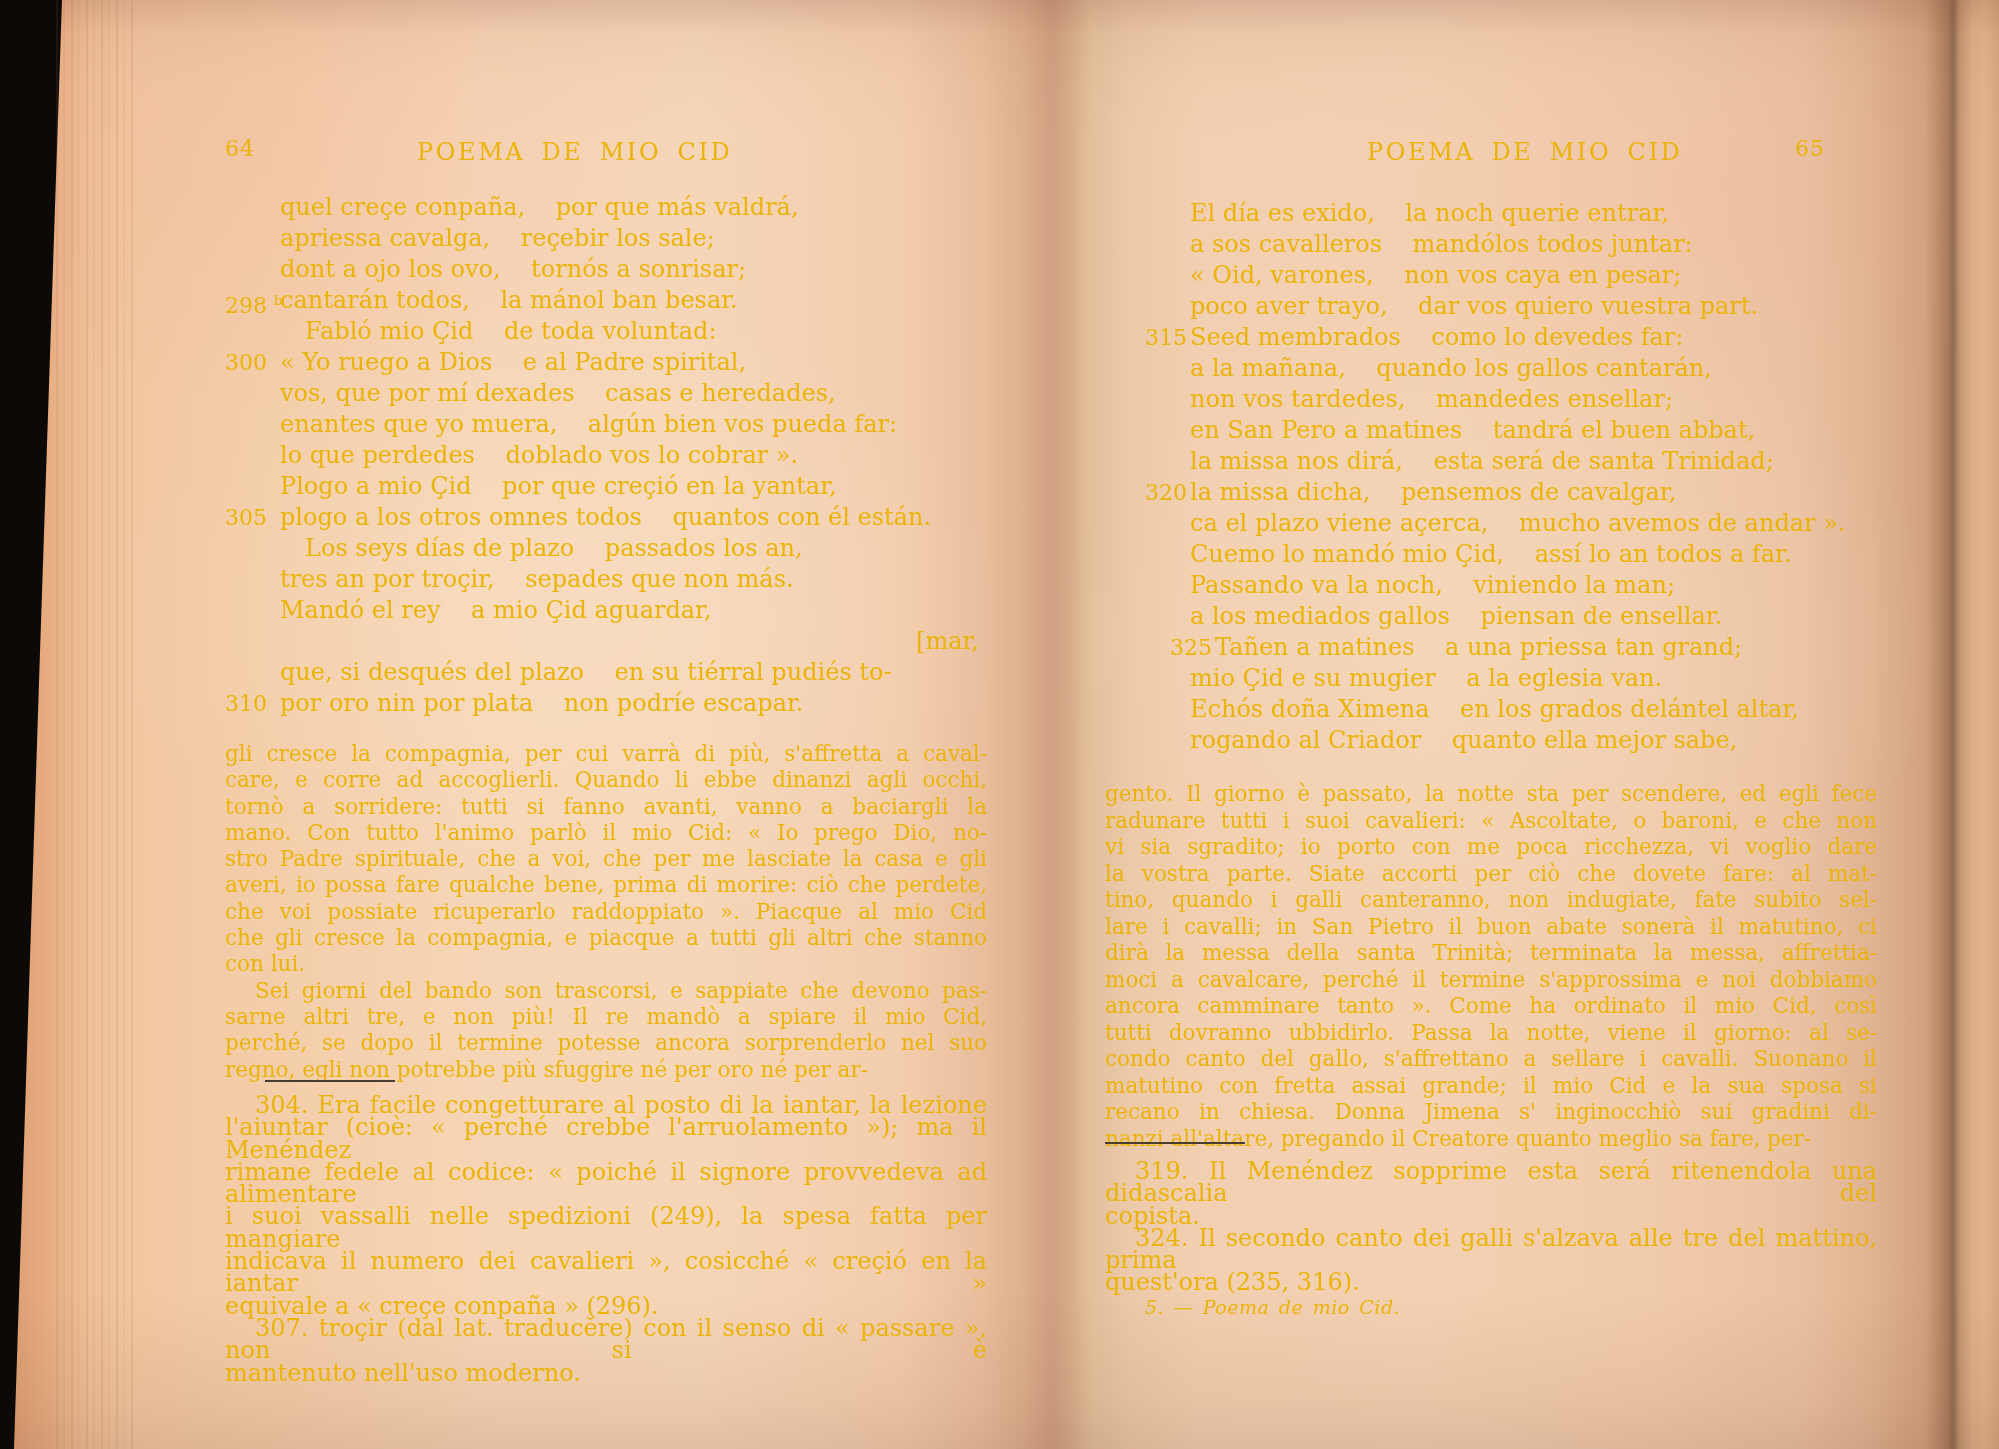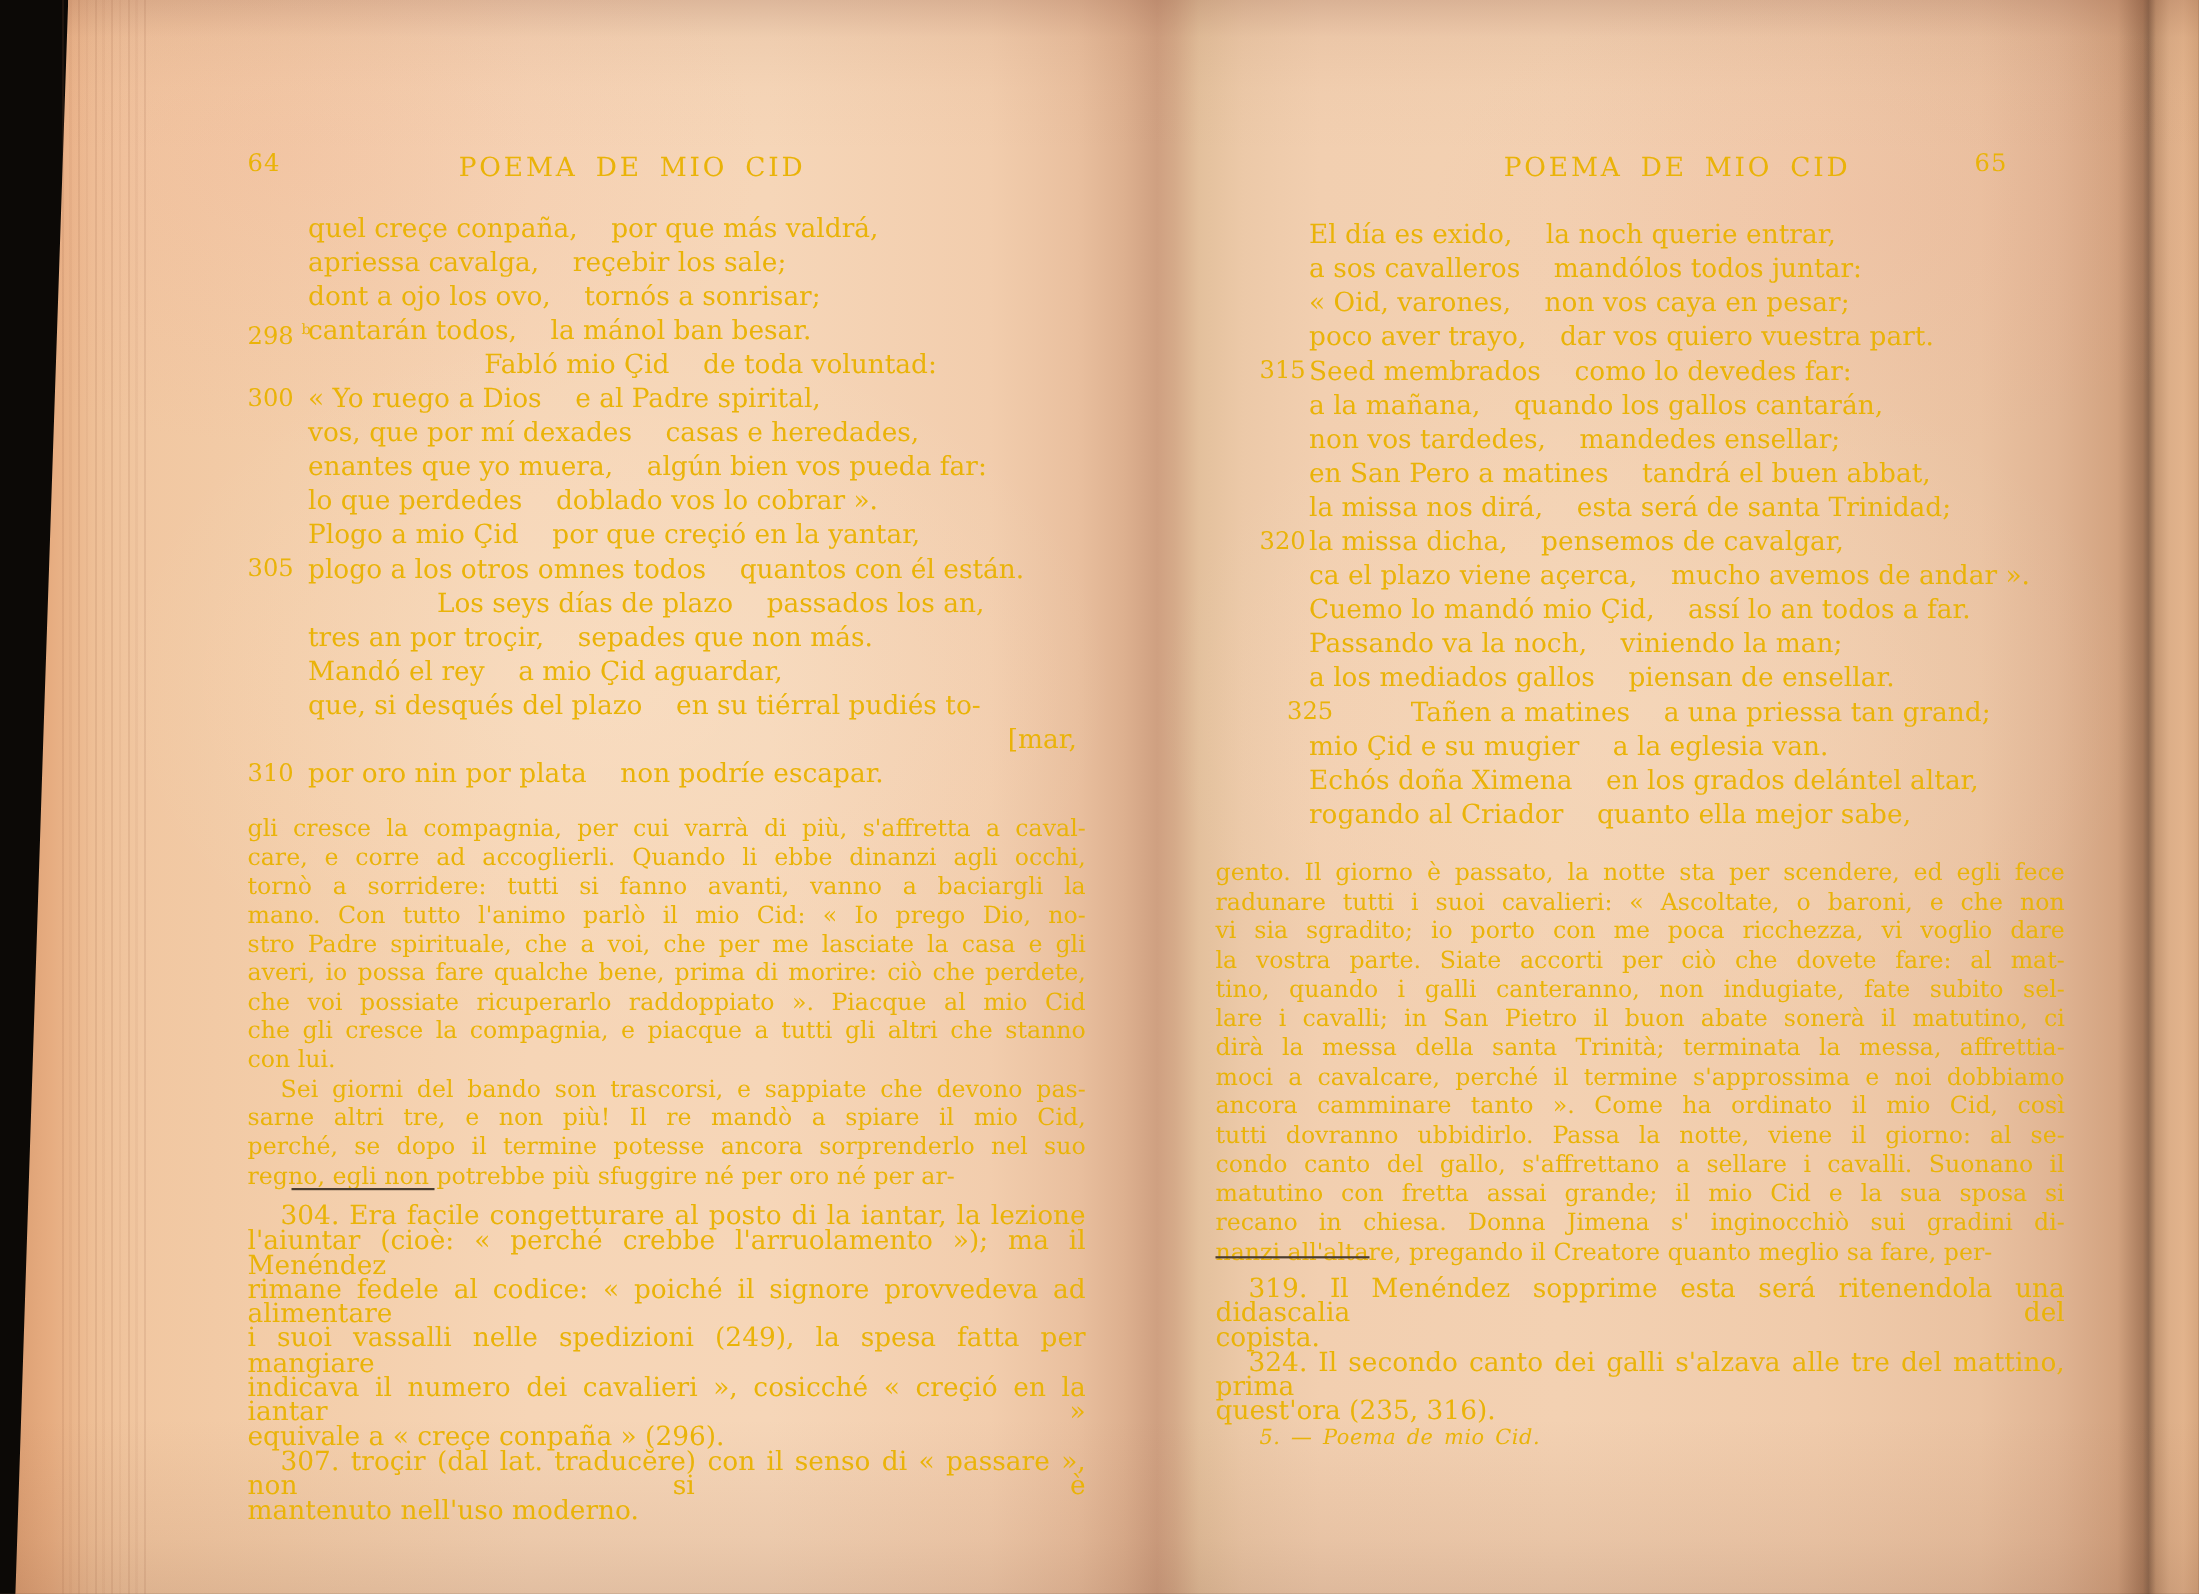--- a/index.html
+++ b/index.html
@@ -35,21 +35,21 @@
   #p65{left:1105px;width:772px;height:1250px;}
   .pnum{position:absolute;font-size:22px;letter-spacing:1px;}
   .rtitle{position:absolute;font-size:24px;letter-spacing:2.6px;word-spacing:6px;}
   .vblock,.pblock,.fblock{position:absolute;left:0;right:0;}
   .vl{position:relative;line-height:31px;font-size:24px;white-space:pre;}
   #p64 .vl{padding-left:55px;}
   #p65 .vl{padding-left:85px;}
   .vn{position:absolute;left:0;top:0;font-size:22px;white-space:normal;}
   #p65 .vn{left:40px;}
   .vn sup{font-size:13px;vertical-align:super;}
-  .vl.ind{text-indent:25px;text-align:center;}
+  .vl.ind{text-indent:25px;}
   .vl.rt{text-align:right;padding-left:0;padding-right:8px;}
   .pl{font-size:21.5px;text-align:justify;text-align-last:justify;}
   #p64 .pl{line-height:26.3px;}
   #p65 .pl{line-height:26.5px;}
   .fl{font-size:24px;line-height:22.3px;text-align:justify;text-align-last:justify;}
   .end{text-align-last:left;}
   .indent{text-indent:30px;}
   .rule{position:absolute;height:2px;background:#4a3d30;}
   #rule64{left:40px;top:950px;width:130px;}
   #rule65{left:0;top:1012px;width:140px;}
@@ -77,22 +77,22 @@
       <div class="vl ind"><span class="vt">Fabló mio Çid    de toda voluntad:</span></div>
       <div class="vl"><span class="vn"><span>300</span></span><span class="vt">« Yo ruego a Dios    e al Padre spirital,</span></div>
       <div class="vl"><span class="vt">vos, que por mí dexades    casas e heredades,</span></div>
       <div class="vl"><span class="vt">enantes que yo muera,    algún bien vos pueda far:</span></div>
       <div class="vl"><span class="vt">lo que perdedes    doblado vos lo cobrar ».</span></div>
       <div class="vl"><span class="vt">Plogo a mio Çid    por que creçió en la yantar,</span></div>
       <div class="vl"><span class="vn"><span>305</span></span><span class="vt">plogo a los otros omnes todos    quantos con él están.</span></div>
       <div class="vl ind"><span class="vt">Los seys días de plazo    passados los an,</span></div>
       <div class="vl"><span class="vt">tres an por troçir,    sepades que non más.</span></div>
       <div class="vl"><span class="vt">Mandó el rey    a mio Çid aguardar,</span></div>
+      <div class="vl rt"><span class="vt">[mar,</span></div>
       <div class="vl"><span class="vt">que, si desqués del plazo    en su tiérral pudiés to-</span></div>
-      <div class="vl rt"><span class="vt">[mar,</span></div>
       <div class="vl"><span class="vn"><span>310</span></span><span class="vt">por oro nin por plata    non podríe escapar.</span></div>
     </div>
 
     <div class="pblock">
       <div class="pl">gli cresce la compagnia, per cui varrà di più, s'affretta a caval-</div>
       <div class="pl">care, e corre ad accoglierli. Quando li ebbe dinanzi agli occhi,</div>
       <div class="pl">tornò a sorridere: tutti si fanno avanti, vanno a baciargli la</div>
       <div class="pl">mano. Con tutto l'animo parlò il mio Cid: « Io prego Dio, no-</div>
       <div class="pl">stro Padre spirituale, che a voi, che per me lasciate la casa e gli</div>
       <div class="pl">averi, io possa fare qualche bene, prima di morire: ciò che perdete,</div>

